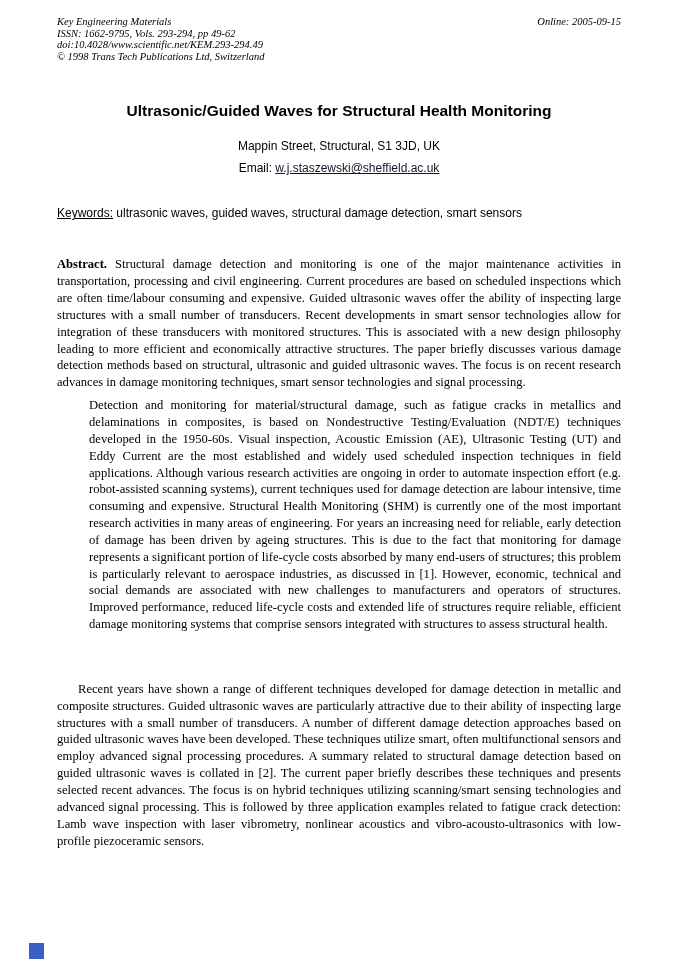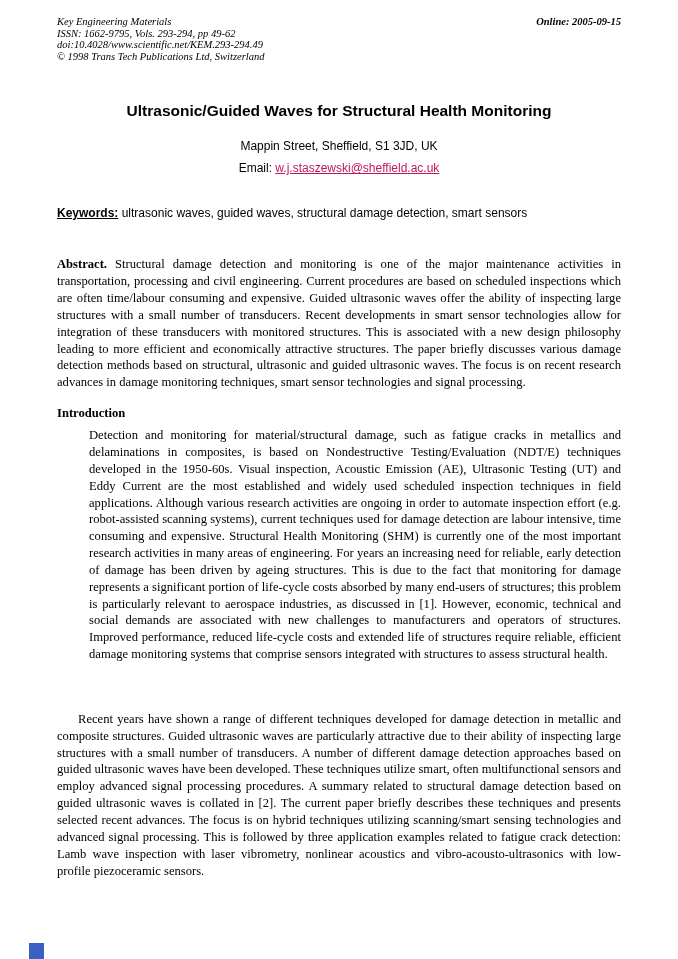--- a/index.html
+++ b/index.html
@@ -22,21 +22,21 @@
   .jheader {
     margin-top: 16px;
     display: flex;
     justify-content: space-between;
     align-items: flex-start;
     font-style: italic;
     font-size: 10.5px;
     line-height: 11.6px;
   }
   .jheader .left { max-width: 70%; }
-  .jheader .right { text-align: right; white-space: nowrap; font-weight: bold; }
+  .jheader .right { text-align: right; white-space: nowrap; }
   .title {
     margin-top: 40px;
     text-align: center;
     font-family: "Liberation Sans", sans-serif;
     font-weight: bold;
     font-size: 15.5px;
     line-height: 18px;
   }
   .author {
     margin-top: 17px;
@@ -57,21 +57,21 @@
     cursor: pointer;
   }
   
   .keywords {
     margin-top: 27px;
     font-family: "Liberation Sans", sans-serif;
     font-size: 12px;
     line-height: 15px;
   }
   .keywords .kw-label {
-    font-weight: bold;
+    font-weight: normal;
     text-decoration: underline;
   }
   
   .body-par {
     font-size: 12.6px;
     line-height: 16.85px;
     text-align: justify;
   }
   .abstract { margin-top: 35px; }
   .b { font-weight: bold; }
@@ -103,34 +103,33 @@
       <div>doi:10.4028/www.scientific.net/KEM.293-294.49</div>
       <div>© 1998 Trans Tech Publications Ltd, Switzerland</div>
     </div>
     <div class="right">Online: 2005-09-15</div>
   </div>
 
   <h1 class="title">Ultrasonic/Guided Waves for Structural Health Monitoring</h1>
 
 
   <div class="affil">
-    <div>Mappin Street, Sheffield, S1 3JD, UK</div>
+    <div>Mappin Street, Structural, S1 3JD, UK</div>
     <div>
-      <span>Email: </span><a class="email-link" href="#" style="color: #be185d;">w.j.staszewski@sheffield.ac.uk</a>
+      <span>Email: </span><a class="email-link" href="#" style="color: #0f172a;">w.j.staszewski@sheffield.ac.uk</a>
     </div>
   </div>
 
   <div class="keywords">
     <span class="kw-label">Keywords:</span><span> ultrasonic waves, guided waves, structural damage detection, smart sensors</span>
   </div>
 
   <p class="body-par abstract">
     <span class="b">Abstract.</span><span> Structural damage detection and monitoring is one of the major maintenance activities in transportation, processing and civil engineering. Current procedures are based on scheduled inspections which are often time/labour consuming and expensive. Guided ultrasonic waves offer the ability of inspecting large structures with a small number of transducers. Recent developments in smart sensor technologies allow for integration of these transducers with monitored structures. This is associated with a new design philosophy leading to more efficient and economically attractive structures. The paper briefly discusses various damage detection methods based on structural, ultrasonic and guided ultrasonic waves. The focus is on recent research advances in damage monitoring techniques, smart sensor technologies and signal processing.</span>
   </p>
 
-  <h2 class="sec-heading">Introduction</h2>
 
   <p class="body-par par1">Detection and monitoring for material/structural damage, such as fatigue cracks in metallics and delaminations in composites, is based on Nondestructive Testing/Evaluation (NDT/E) techniques developed in the 1950-60s. Visual inspection, Acoustic Emission (AE), Ultrasonic Testing (UT) and Eddy Current are the most established and widely used scheduled inspection techniques in field applications. Although various research activities are ongoing in order to automate inspection effort (e.g. robot-assisted scanning systems), current techniques used for damage detection are labour intensive, time consuming and expensive. Structural Health Monitoring (SHM) is currently one of the most important research activities in many areas of engineering. For years an increasing need for reliable, early detection of damage has been driven by ageing structures.  This is due to the fact that monitoring for damage represents a significant portion of life-cycle costs absorbed by many end-users of structures; this problem is particularly relevant to aerospace industries, as discussed in [1]. However, economic, technical and social demands are associated with new challenges to manufacturers and operators of structures. Improved performance, reduced life-cycle costs and extended life of structures require reliable, efficient damage monitoring systems that comprise sensors integrated with structures to assess structural health.</p>
   <p class="body-par par2">Recent years have shown a range of different techniques developed for damage detection in metallic and composite structures. Guided ultrasonic waves are particularly attractive due to their ability of inspecting large structures with a small number of transducers. A number of different damage detection approaches based on guided ultrasonic waves have been developed. These techniques utilize smart, often multifunctional sensors and employ advanced signal processing procedures. A summary related to structural damage detection based on guided ultrasonic waves is collated in [2]. The current paper briefly describes these techniques and presents selected recent advances. The focus is on hybrid techniques utilizing scanning/smart sensing technologies and advanced signal processing. This is followed by three application examples related to fatigue crack detection: Lamb wave inspection with laser vibrometry, nonlinear acoustics and vibro-acousto-ultrasonics with low-profile piezoceramic sensors.</p>
 
 </div>
 
 <div class="page-marker" style="background: rgb(59, 96, 196);"></div>
 
 </body></html>

